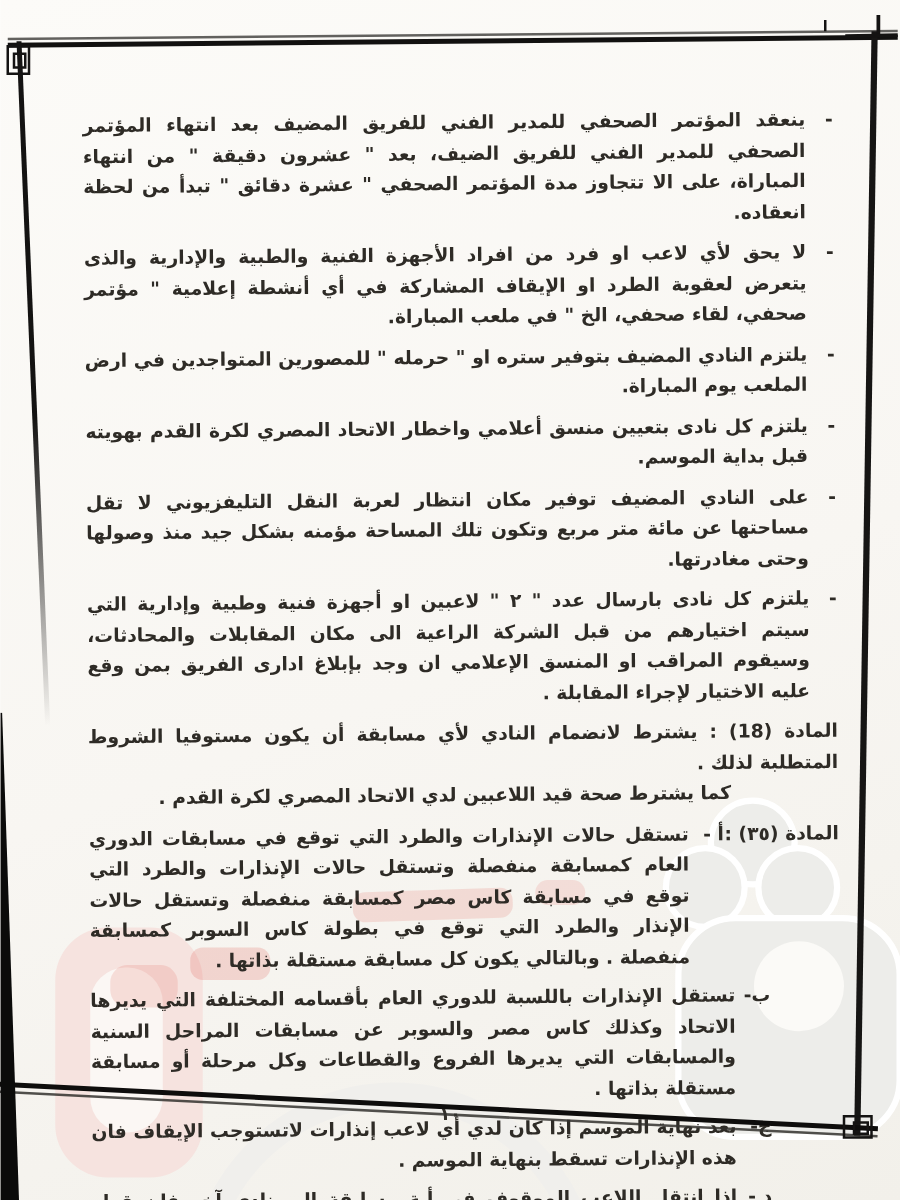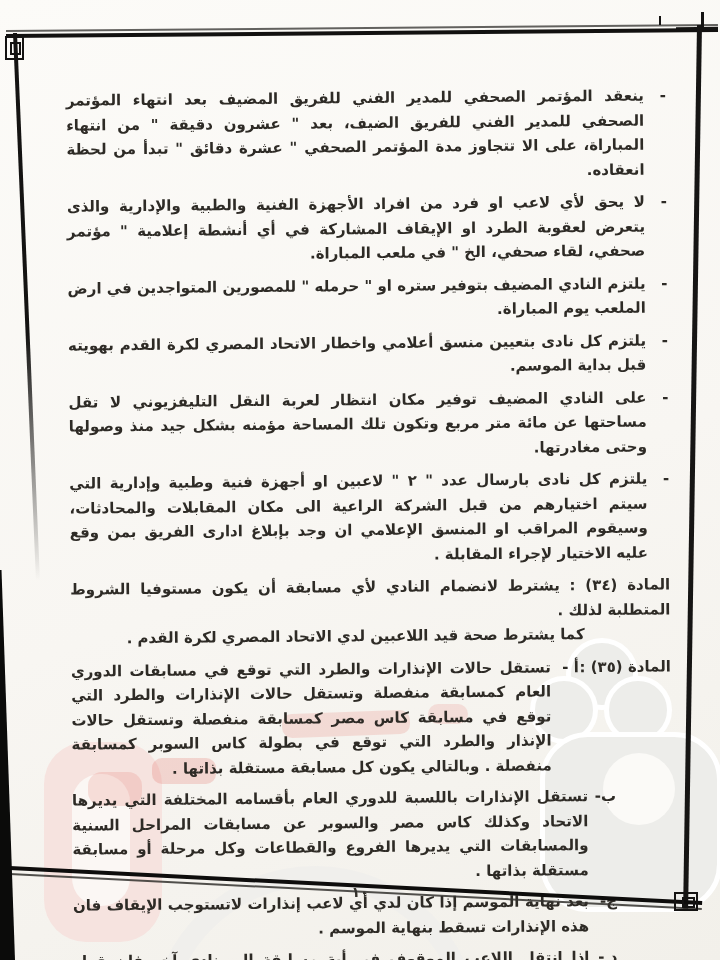--- a/index.html
+++ b/index.html
@@ -134,21 +134,21 @@
     <div class="bullet">
       <span class="dash">-</span>
       <p class="btext">على النادي المضيف توفير مكان انتظار لعربة النقل التليفزيوني لا تقل مساحتها عن مائة متر مربع وتكون تلك المساحة مؤمنه بشكل جيد منذ وصولها وحتى مغادرتها.</p>
     </div>
     <div class="bullet">
       <span class="dash">-</span>
       <p class="btext">يلتزم كل نادى بارسال عدد " ٢ " لاعبين او أجهزة فنية وطبية وإدارية التي سيتم اختيارهم من قبل الشركة الراعية الى مكان المقابلات والمحادثات، وسيقوم المراقب او المنسق الإعلامي ان وجد بإبلاغ ادارى الفريق بمن وقع عليه الاختيار لإجراء المقابلة .</p>
     </div>
 
     <div class="article34">
-      <p class="a-line"><span class="a-label">المادة (٣٤) :</span> <span>يشترط لانضمام النادي لأي مسابقة أن يكون مستوفيا الشروط المتطلبة لذلك .</span></p>
+      <p class="a-line"><span class="a-label">المادة (18) :</span> <span>يشترط لانضمام النادي لأي مسابقة أن يكون مستوفيا الشروط المتطلبة لذلك .</span></p>
       <p class="a34-l2">كما يشترط صحة قيد اللاعبين لدي الاتحاد المصري لكرة القدم .</p>
     </div>
 
     <div class="article35">
       <div class="a35-first">
         <span class="a-label">المادة (٣٥) :</span>
         <span class="letter">أ -</span>
         <p>تستقل حالات الإنذارات والطرد التي توقع في مسابقات الدوري العام كمسابقة منفصلة وتستقل حالات الإنذارات والطرد التي توقع في مسابقة كاس مصر كمسابقة منفصلة وتستقل حالات الإنذار والطرد التي توقع في بطولة كاس السوبر كمسابقة منفصلة . وبالتالي يكون كل مسابقة مستقلة بذاتها .</p>
       </div>
       <div class="sub">

